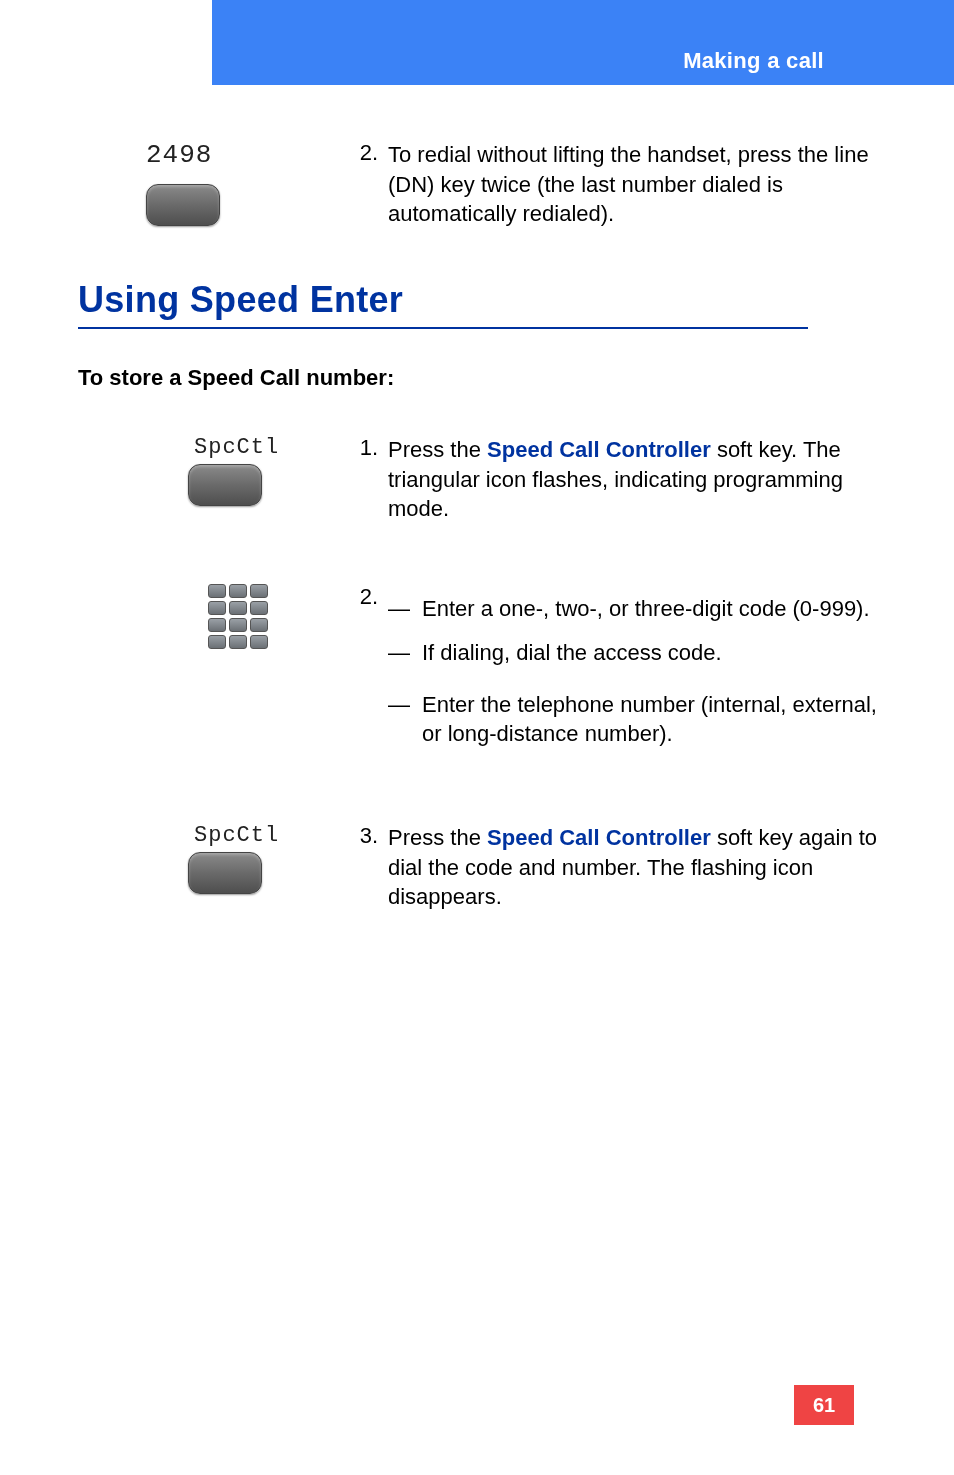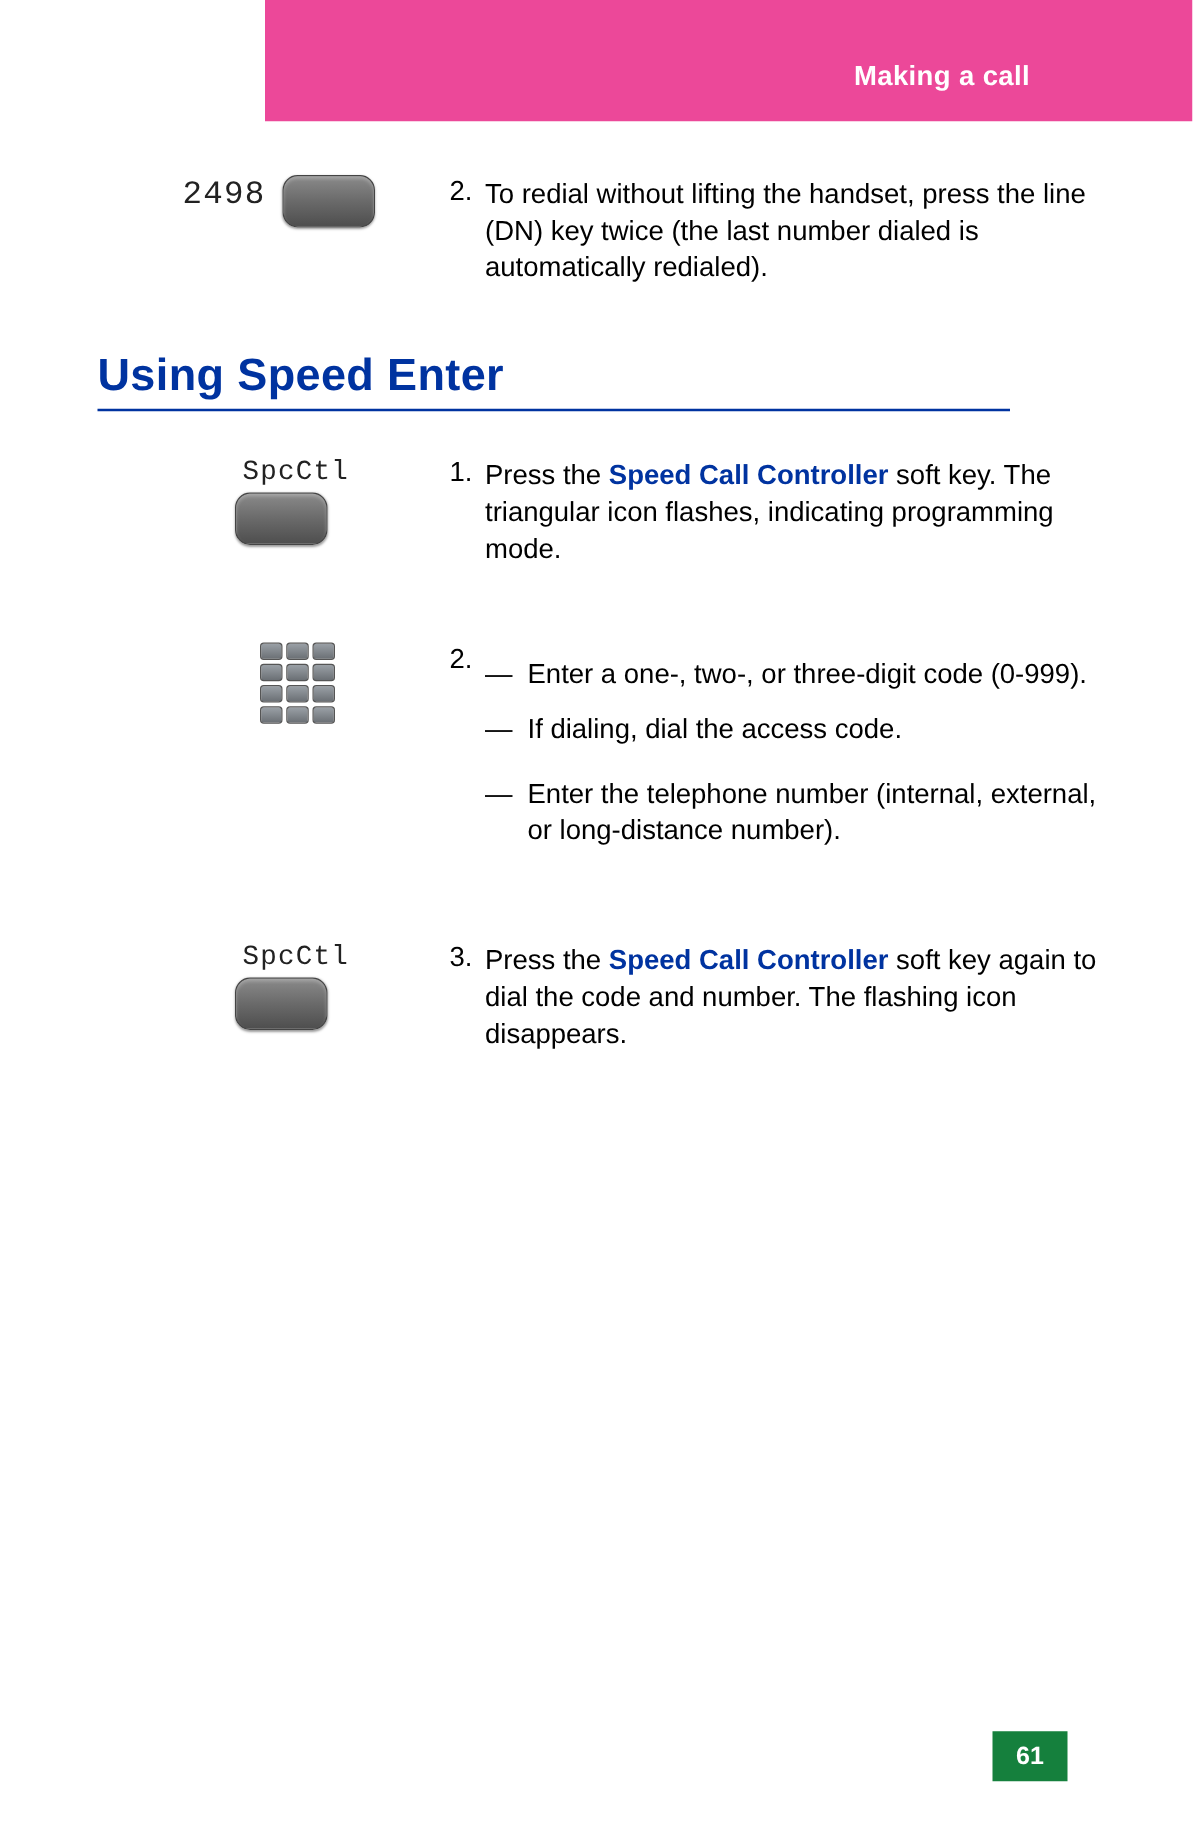--- a/index.html
+++ b/index.html
@@ -1,24 +1,24 @@
 <!DOCTYPE html>
 <html><head>
 <meta charset="utf-8">
 <style>
   * { box-sizing: border-box; margin: 0; padding: 0; }
   html, body { width: 954px; height: 1475px; background: #fff; font-family: Arial, Helvetica, sans-serif; color: #000; }
   .page { position: relative; width: 954px; height: 1475px; }
-  .blue-band { position: absolute; left: 212px; top: 0; width: 742px; height: 97px; background: #ec4899; }
+  .blue-band { position: absolute; left: 212px; top: 0; width: 742px; height: 85px; background: #3b82f6; }
   .header-text { position: absolute; right: 130px; top: 48px; color: #fff; font-weight: bold; font-size: 22px; font-family: "Arial Black", Arial, sans-serif; letter-spacing: 0.3px; }
 
   .content { position: absolute; left: 78px; top: 140px; width: 800px; }
 
   .step-row { display: flex; align-items: flex-start; margin-bottom: 30px; }
-  .icon-col { width: 270px; flex-shrink: 0; display: flex; align-items: flex-start; gap: 14px; padding-left: 68px; }
+  .icon-col { width: 270px; flex-shrink: 0; display: flex; align-items: flex-start; gap: 14px; padding-left: 68px; flex-direction: column; }
   .num-col { width: 40px; flex-shrink: 0; font-size: 22px; text-align: right; padding-right: 10px; }
   .text-col { flex: 1; font-size: 22px; line-height: 1.35; }
 
   .lcd-text { font-family: "Courier New", monospace; font-size: 26px; letter-spacing: 1px; color: #222; }
   .soft-key { width: 74px; height: 42px; background: linear-gradient(to bottom, #8a8a8a 0%, #6a6a6a 50%, #4e4e4e 100%); border-radius: 12px; border: 1px solid #444; box-shadow: inset 0 2px 3px rgba(255,255,255,0.25), 0 1px 2px rgba(0,0,0,0.4); }
 
   .section-heading { font-size: 36px; font-weight: bold; color: #0033a0; font-family: "Arial Black", Arial, sans-serif; letter-spacing: 0.3px; margin-top: 50px; margin-bottom: 6px; }
   .heading-rule { border: none; border-top: 2px solid #0033a0; margin-bottom: 36px; width: 730px; }
 
   .intro-para { font-size: 22px; line-height: 1.35; width: 730px; margin-bottom: 28px; }
@@ -30,21 +30,21 @@
   .dialpad { display: grid; grid-template-columns: repeat(3, 18px); grid-template-rows: repeat(4, 14px); gap: 3px; margin-left: 20px; }
   .dialpad .k { width: 18px; height: 14px; background: linear-gradient(to bottom,#9aa0a6,#6b7075); border-radius: 3px; border:1px solid #555; }
 
   .sublist { margin-top: 10px; }
   .sub-item { display: flex; align-items: flex-start; margin-bottom: 14px; }
   .sub-dash { width: 34px; flex-shrink:0; font-size:22px; }
   .sub-text { flex:1; font-size:22px; line-height:1.35; }
 
   .blue-bold { color: #0033a0; font-weight: bold; }
 
-  .page-num-box { position: absolute; right: 100px; bottom: 50px; width: 60px; height: 40px; background: #15803d; color: #fff; display:flex; align-items:center; justify-content:center; font-weight:bold; font-size:20px; }
+  .page-num-box { position: absolute; right: 100px; bottom: 50px; width: 60px; height: 40px; background: #ef4444; color: #fff; display:flex; align-items:center; justify-content:center; font-weight:bold; font-size:20px; }
 </style>
 </head>
 <body>
 
 <div class="page">
 
   <div class="blue-band">
     <div class="header-text">Making a call</div>
   </div>
 
@@ -54,20 +54,21 @@
       <div class="icon-col">
         <span class="lcd-text">2498</span>
         <div class="soft-key"></div>
       </div>
       <div class="num-col">2.</div>
       <div class="text-col">To redial without lifting the handset, press the line (DN) key twice (the last number dialed is automatically redialed).</div>
     </div>
 
     <h2 class="section-heading">Using Speed Enter</h2>
     <hr class="heading-rule">
+    <p class="sub-heading">To store a Speed Call number:</p>
 
     <div class="step-row" style="margin-bottom:60px;">
       <div class="icon-col" style="padding-left:110px;">
         <div class="soft-key-block">
           <span class="lcd-text">SpcCtl</span>
           <div class="soft-key"></div>
         </div>
       </div>
       <div class="num-col">1.</div>
       <div class="text-col">

